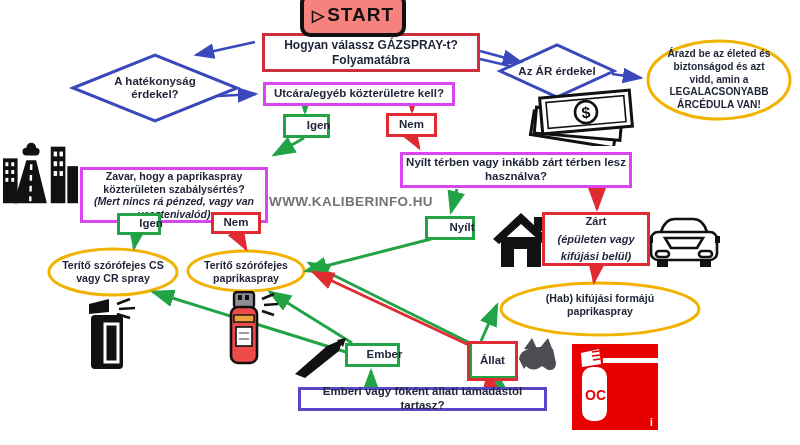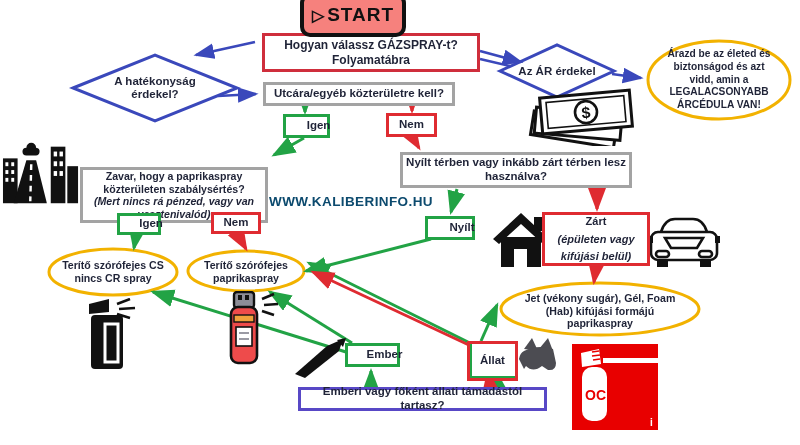--- a/index.html
+++ b/index.html
@@ -2,34 +2,34 @@
 <html><head>
 <meta charset="utf-8">
 <style>
   html,body{margin:0;padding:0;background:#fff;}
   #stage{position:relative;width:800px;height:445px;background:#fff;overflow:hidden;
          font-family:"Liberation Sans",sans-serif;color:#1f2337;}
   #arrows{position:absolute;left:0;top:0;z-index:1;}
   .node{position:absolute;z-index:3;box-sizing:border-box;background:#fff;
         display:flex;flex-direction:column;align-items:center;justify-content:center;
         text-align:center;font-weight:700;line-height:1.18;}
-  .b-blue{border:3px solid #a3a3a3;}
+  .b-blue{border:3px solid #d946ef;}
   .b-red{border:3px solid #df2b31;}
   .b-green{border:3px solid #22a345;padding-left:24px;}
   .b-purple{border:3px solid #5848c6;}
   .ellipse-text{position:absolute;z-index:3;text-align:center;font-weight:700;line-height:1.2;background:transparent;}
   .diamond-text{position:absolute;z-index:3;text-align:center;font-weight:700;line-height:1.15;background:transparent;}
   .ital{font-style:italic;}
   #start-btn{position:absolute;left:300px;top:-7px;width:98px;height:36px;z-index:4;
              background:#f6817d;border:4px solid #111;border-radius:10px;
              display:flex;align-items:center;justify-content:center;gap:2px;
              font-weight:700;font-size:19px;color:#111;letter-spacing:1px;}
   #start-btn .play{font-size:16px;font-weight:700;}
   #watermark{position:absolute;left:269px;top:194px;z-index:2;font-weight:700;font-size:13.5px;
-             color:#0c4a6e;letter-spacing:.4px;}
+             color:#737373;letter-spacing:.4px;}
   .icon{position:absolute;z-index:2;}
   #oc-box{position:absolute;left:572px;top:344px;width:86px;height:86px;z-index:3;}
 </style>
 </head>
 <body>
 
 <div id="stage">
 
   <svg id="arrows" width="800" height="445" viewBox="0 0 800 445">
     <defs>
@@ -148,28 +148,27 @@
   <div class="node b-red" style="left:542px;top:212px;width:108px;height:54px;font-size:11px;border-width:3.5px;justify-content:space-between;">
     <div>Zárt</div>
     <div class="ital">(épületen vagy</div>
     <div class="ital">kifújási belül)</div>
   </div>
 
   <div id="watermark">WWW.KALIBERINFO.HU</div>
 
   <div class="ellipse-text" style="left:50px;top:259px;width:126px;font-size:10.6px;">
     <div>Terítő szórófejes CS</div>
-    <div>nincs CR spray</div>
+    <div>vagy CR spray</div>
   </div>
   <div class="ellipse-text" style="left:190px;top:259px;width:112px;font-size:10.6px;">
     <div>Terítő szórófejes</div>
     <div>paprikaspray</div>
   </div>
   <div class="ellipse-text" style="left:506px;top:292px;width:188px;font-size:10.6px;">
-    <div>Jet (vékony sugár), Gél, Foam</div>
     <div>(Hab) kifújási formájú</div>
     <div>paprikaspray</div>
   </div>
 
   <div class="node b-green" style="left:345px;top:343px;width:55px;height:24px;font-size:11.5px;">
     <div>Ember</div>
   </div>
   <div class="node b-red" style="left:467px;top:341px;width:51px;height:40px;font-size:11.5px;box-shadow:inset 2px -2px 0 #22a345;">
     <div>Állat</div>
   </div>

